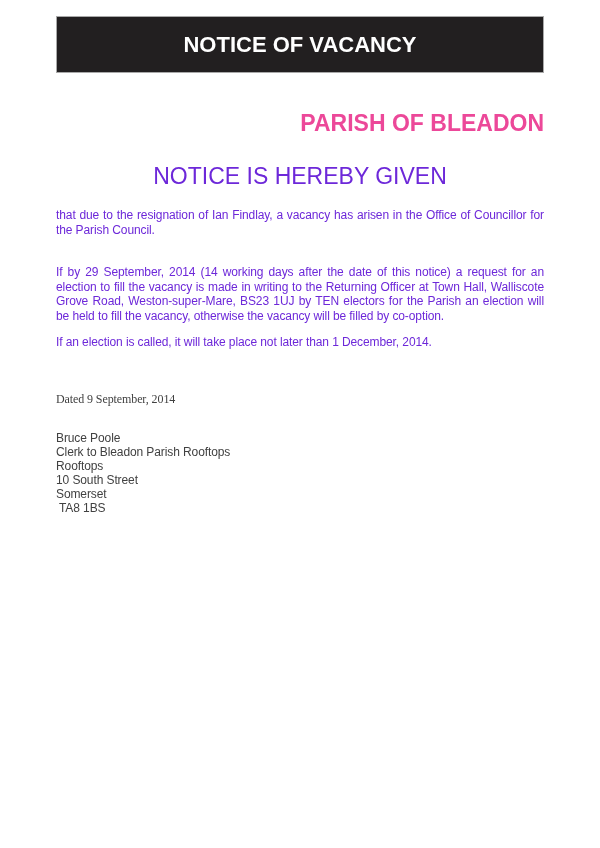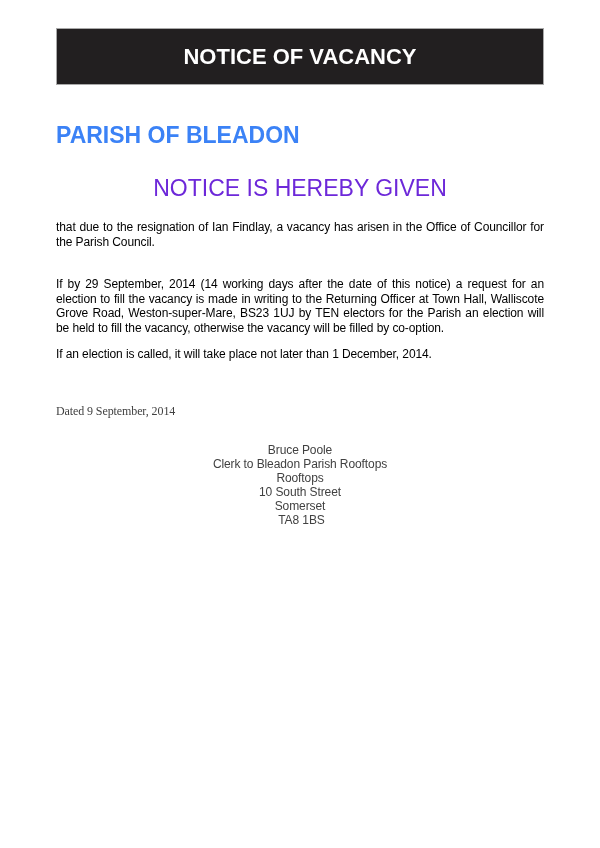--- a/index.html
+++ b/index.html
@@ -5,21 +5,21 @@
   html, body { margin: 0; padding: 0; }
   body {
     width: 600px;
     height: 848px;
     background: #ffffff;
     overflow: hidden;
     font-family: "Liberation Sans", sans-serif;
     color: #414141;
     -webkit-font-smoothing: antialiased;
   }
-  .page { padding: 28px 56px 0 56px; }
+  .page { padding: 16px 56px 0 56px; }
 
   .banner {
     box-sizing: border-box;
     height: 57px;
     background: #221f20;
     border: 1px solid #a9a9a9;
     color: #ffffff;
     font-weight: bold;
     font-size: 22px;
     line-height: 27px;
@@ -28,60 +28,59 @@
     flex-direction: column;
     align-items: center;
     justify-content: center;
   }
 
   .doc-title {
     margin-top: 37px;
     font-size: 23px;
     line-height: 26px;
     font-weight: bold;
-    text-align: left;
-    color: #3b82f6;
+    text-align: right;
+    color: #ec4899;
   }
 
   .doc-subtitle {
     margin-top: 27px;
     font-size: 23px;
     line-height: 26px;
     font-weight: normal;
     text-align: center;
     color: #6d28d9;
   }
 
   .para {
     margin: 0;
     font-size: 12px;
     line-height: 14.5px;
     letter-spacing: -0.1px;
-    color: #000000;
+    color: #6d28d9;
   }
   .para.justify { text-align: justify; }
   .para-1 { margin-top: 19px; }
   .para-2 { margin-top: 28px; }
   .para-3 { margin-top: 12px; }
 
   .dated {
     margin: 42px 0 0 0;
     font-size: 12px;
     line-height: 14.5px;
     letter-spacing: -0.1px;
     font-family: Liberation Serif, serif;
   }
 
   .signature { margin-top: 25px; }
   .sig-line {
     font-size: 12px;
     line-height: 14px;
     letter-spacing: -0.1px;
     white-space: pre;
-    text-align: center;
   }
 </style>
 </head>
 <body>
 
 <div class="page">
 
   <div class="banner">
     <div>NOTICE OF VACANCY</div>
   </div>

